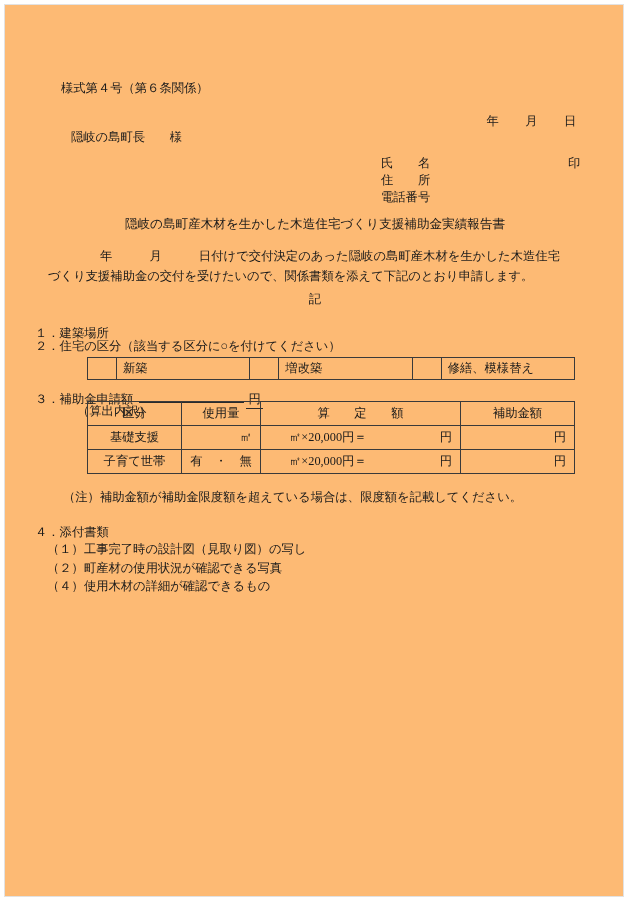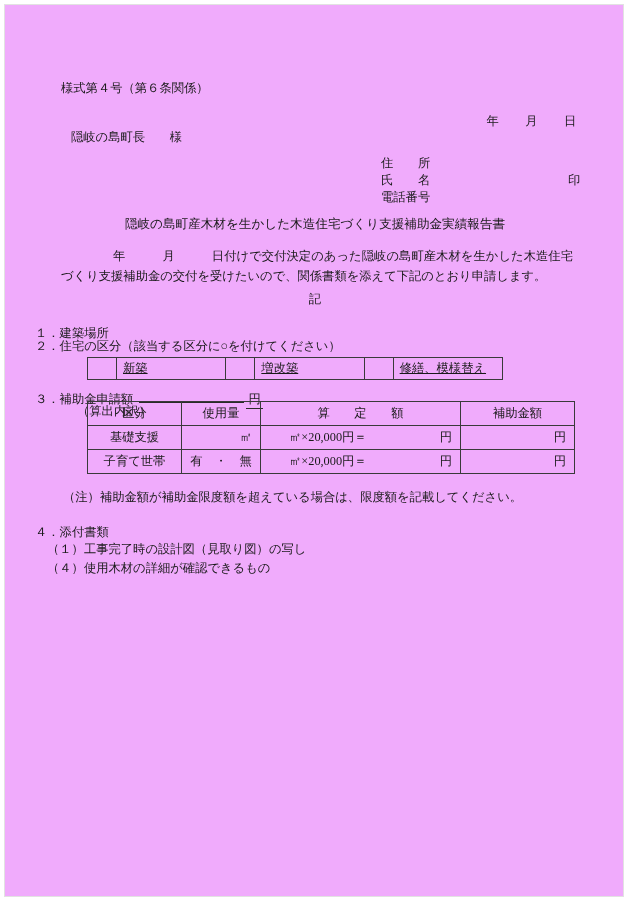--- a/index.html
+++ b/index.html
@@ -17,21 +17,21 @@
     overflow: hidden;
   }
   .page {
     position: absolute;
     left: 4px;
     top: 4px;
     width: 620px;
     height: 893px;
     border: 1px solid #e2e2e2;
     box-sizing: border-box;
-    background: #f0abfc;
+    background: #fdba74;
   }
   .content {
     position: absolute;
     left: 0;
     top: 0;
     width: 620px;
   }
 
   
   .t {
@@ -81,21 +81,21 @@
     position: absolute;
     left: 0;
     top: 211px;
     width: 620px;
     text-align: center;
     font-size: 12.6px;
   }
 
   .body-para {
     position: absolute;
-    left: 56px;
+    left: 43px;
     top: 242px;
     width: 512px;
     font-size: 12.3px;
     line-height: 1.62;
     text-align: justify;
     text-indent: 0;
   }
   .body-para .indent { display: inline-block; width: 52px; }
 
   .ki {
@@ -145,22 +145,21 @@
     padding: 0;
     font-weight: normal;
     height: 21px;
     vertical-align: middle;
   }
 
   
   #table-kubun {
     left: 82px;
     top: 352px;
-    width: 416px;
-    text-decoration: underline;
+    width: 488px;
   }
   #table-kubun td.mark { width: 28px; }
   #table-kubun td.lbl { padding-left: 6px; }
 
   
   #table-calc {
     left: 82px;
     top: 396px;
     width: 488px;
   }
@@ -207,22 +206,22 @@
 
     <div class="t form-no">様式第４号（第６条関係）</div>
 
     <div class="t date-line">
       <span>年</span><span class="sp-l"></span><span>月</span><span class="sp-l"></span><span>日</span>
     </div>
 
     <div class="t addressee">隠岐の島町長　　様</div>
 
     <div class="applicant-block">
+      <span class="applicant-row"><span>氏　　名</span><span class="seal">印</span></span>
       <span class="applicant-row"><span>住　　所</span></span>
-      <span class="applicant-row"><span>氏　　名</span><span class="seal">印</span></span>
       <span class="applicant-row"><span>電話番号</span></span>
     </div>
 
     <div class="doc-title">隠岐の島町産木材を生かした木造住宅づくり支援補助金実績報告書</div>
 
     <div class="body-para"><span class="indent"></span><span>年　　　月　　　日付けで交付決定のあった隠岐の島町産木材を生かした木造住宅づくり支援補助金の交付を受けたいので、関係書類を添えて下記のとおり申請します。</span></div>
 
     <div class="ki">記</div>
 
     <div class="sec" id="sec1">１．建築場所</div>
@@ -274,17 +273,18 @@
         </tr>
       </tbody>
     </table>
 
     <div class="note">（注）補助金額が補助金限度額を超えている場合は、限度額を記載してください。</div>
 
     <div class="sec" id="sec4">４．添付書類</div>
 
     <div class="attach-list">
       <div>（１）工事完了時の設計図（見取り図）の写し</div>
+      <div>（２）町産材の使用状況が確認できる写真</div>
       <div>（４）使用木材の詳細が確認できるもの</div>
     </div>
 
   </div>
 </div>
 
 </body></html>

